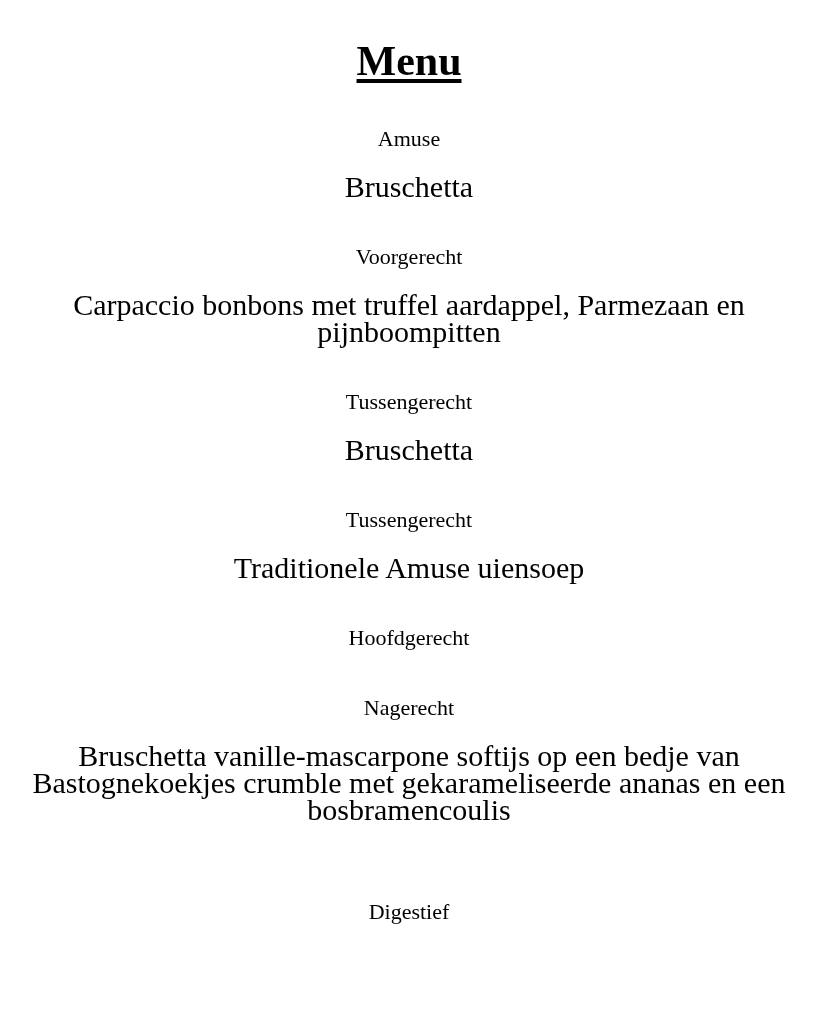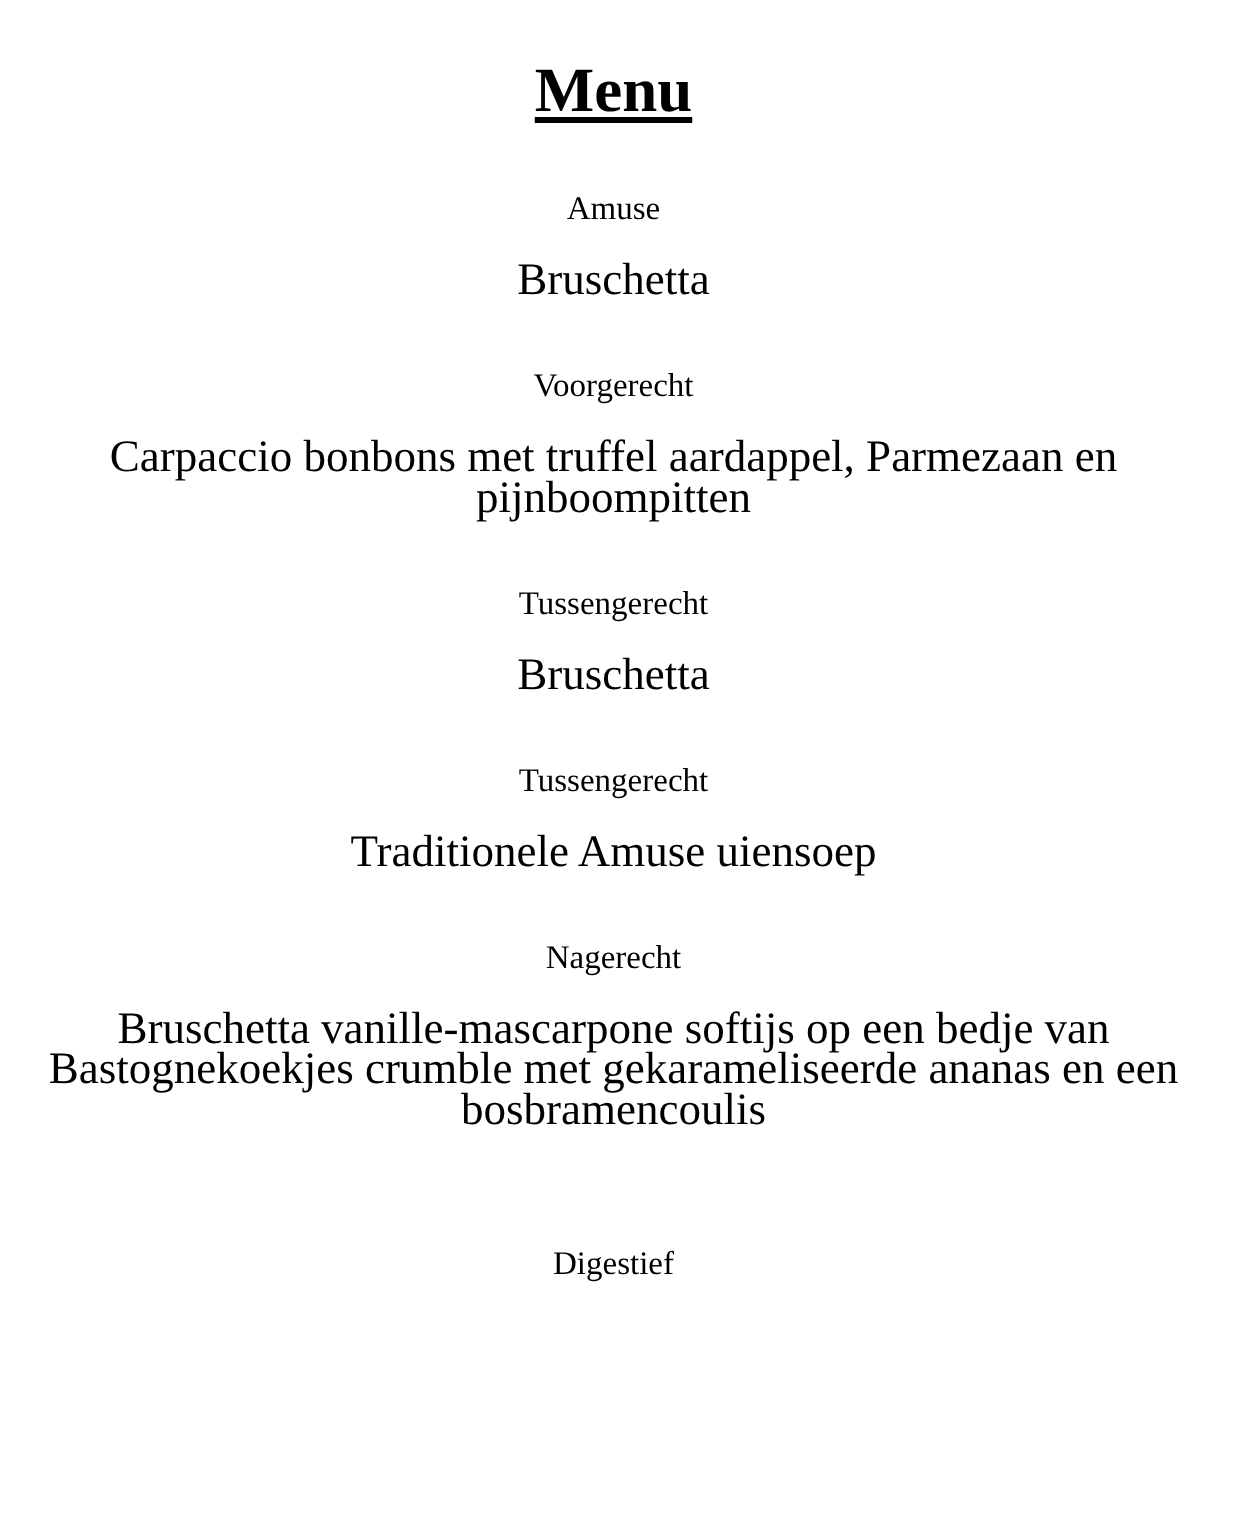--- a/index.html
+++ b/index.html
@@ -81,20 +81,21 @@
     <h2 class="section-heading">Tussengerecht</h2>
     <p class="section-body">Bruschetta</p>
   </div>
 
   <div class="menu-section">
     <h2 class="section-heading">Tussengerecht</h2>
     <p class="section-body">Traditionele Amuse uiensoep</p>
   </div>
 
   <div class="menu-section">
+    <h2 class="section-heading">Hoofdgerecht</h2>
   </div>
 
   <div class="menu-section">
     <h2 class="section-heading">Nagerecht</h2>
     <p class="section-body">Bruschetta vanille-mascarpone softijs op een bedje van Bastognekoekjes crumble met gekarameliseerde ananas en een bosbramencoulis</p>
   </div>
 
   <div class="menu-section compact extra-gap">
     <h2 class="section-heading">Digestief</h2>
   </div>

